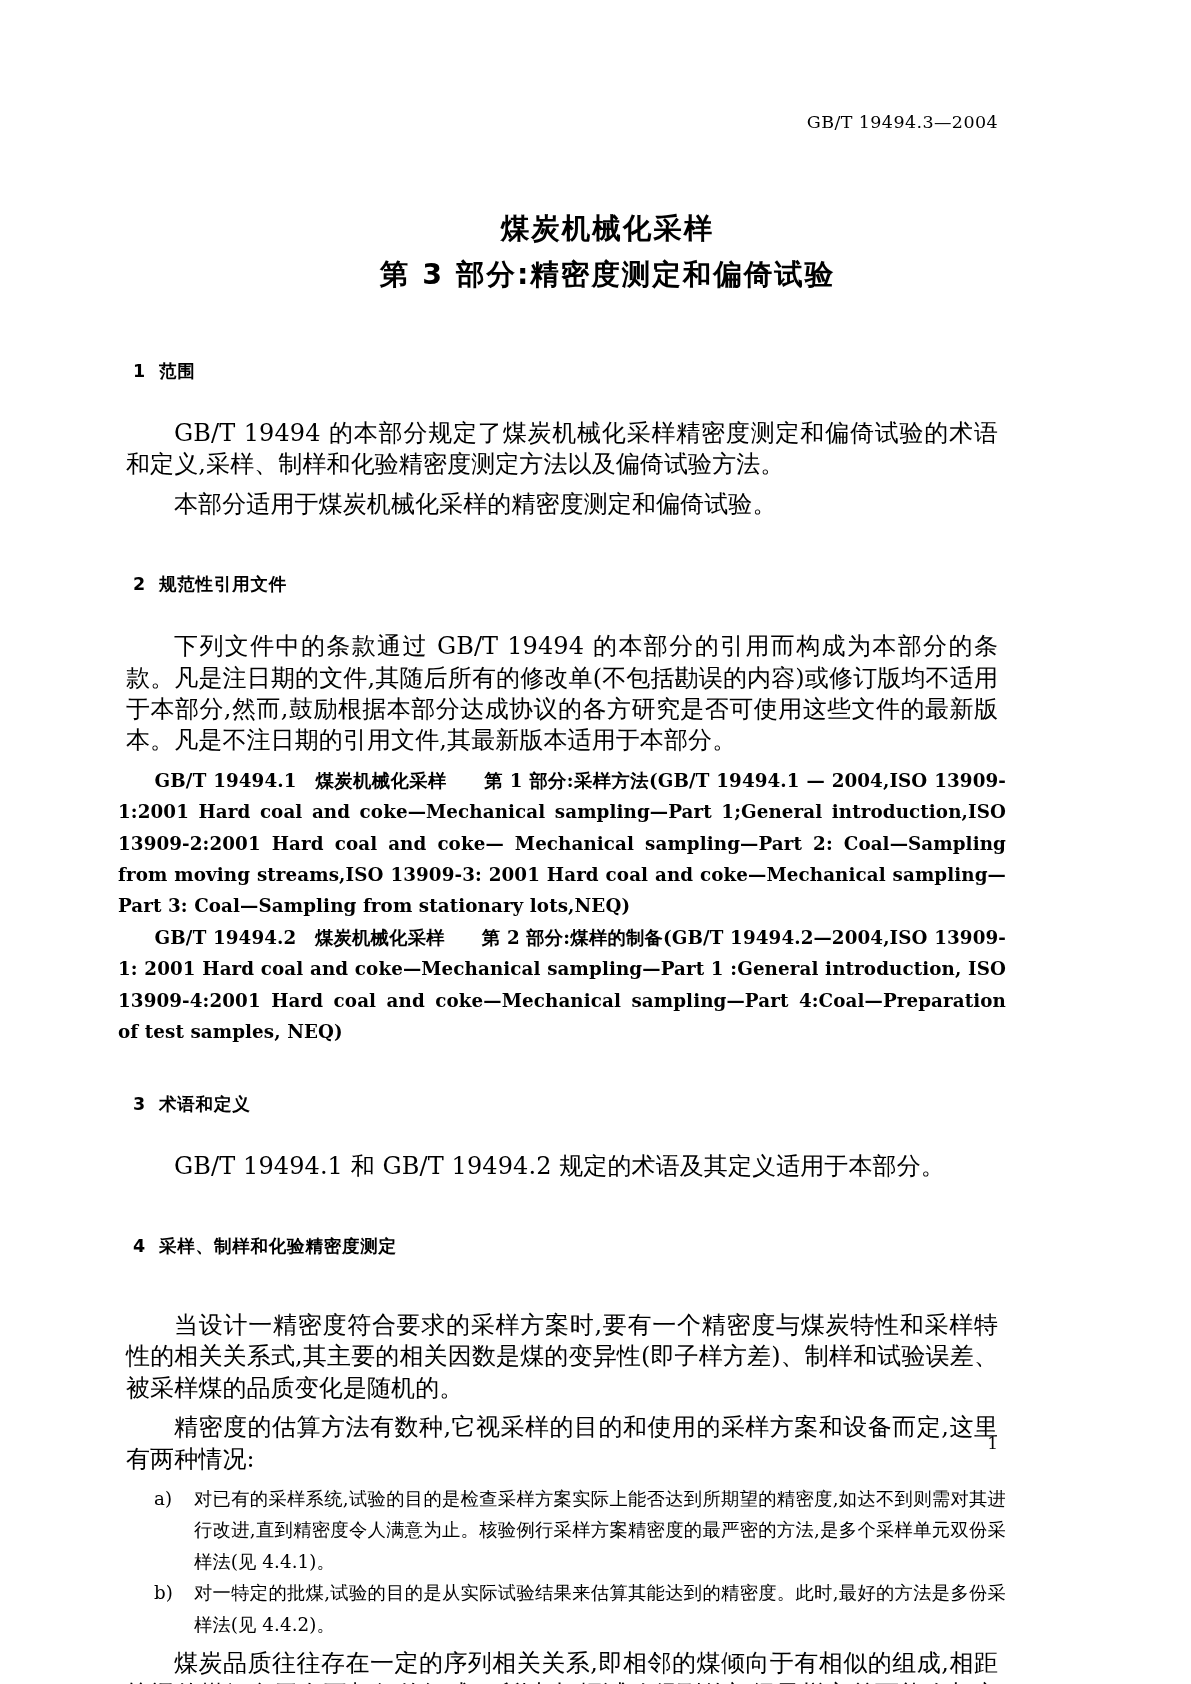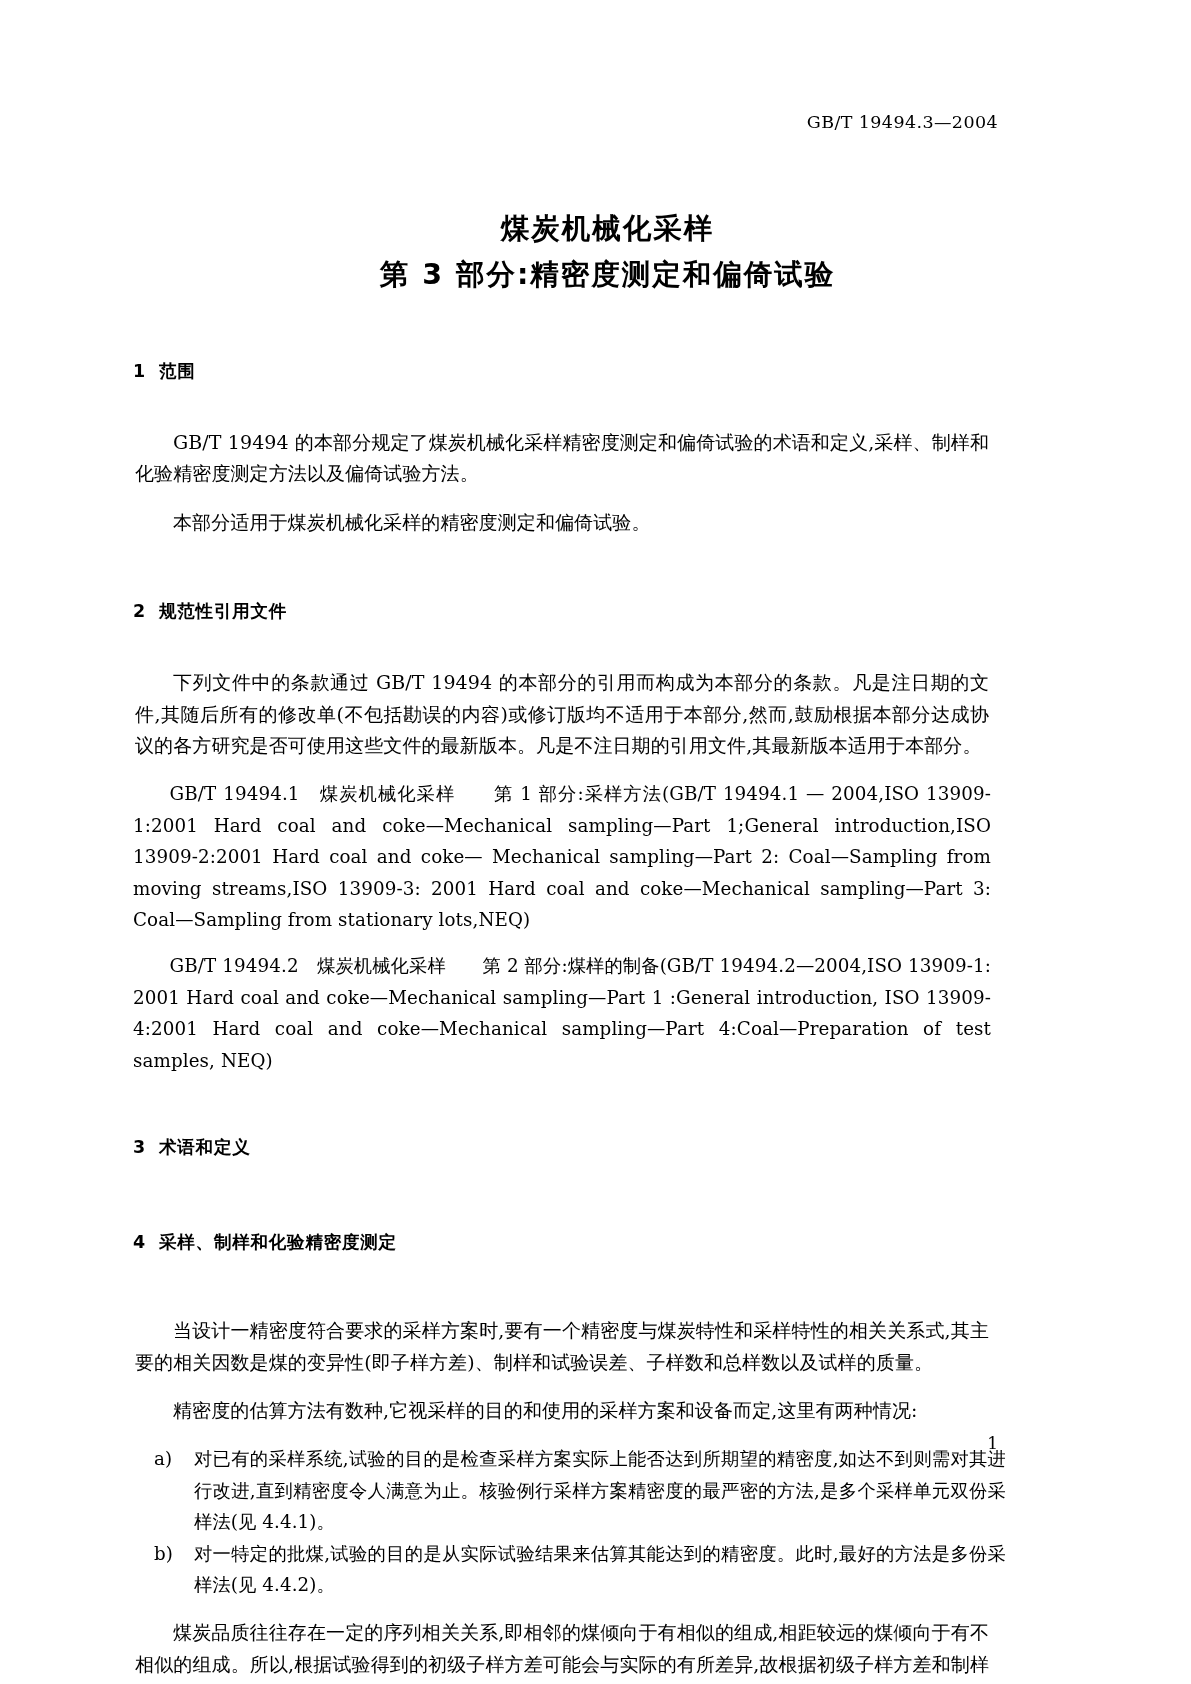--- a/index.html
+++ b/index.html
@@ -69,41 +69,42 @@
     margin: 15px;
     padding: 0;
     line-height: 24px;
   }
   .sec-num { margin-right: 13px; }
 
   .gap-before-sec { height: 29px; }
   .gap-after-sec  { height: 12px; }
 
   p.body {
-    margin: 17px;
-    padding: 0;
-    font-family: "DejaVu Serif", "Liberation Serif", serif;
-    font-size: 19px;
+    margin: 8px;
+    padding: 0;
+    font-family: "DejaVu Serif", "Liberation Serif", serif;
+    font-size: 24px;
     line-height: 31.4px;
     text-align: justify;
     text-justify: inter-ideograph;
     text-indent: 2em;
     letter-spacing: 0.1px;
   }
 
   
   p.ref {
-    margin: 15px;
+    margin: 0;
     padding: 0;
     font-family: "DejaVu Serif", "Liberation Serif", serif;
     font-size: 18.3px;
     line-height: 31.4px;
     text-align: justify;
     text-indent: 2em;
     letter-spacing: 0.1px;
+    font-weight: bold;
   }
 
   
   ul.alpha {
     list-style: none;
     margin: 0;
     padding: 0;
   }
   ul.alpha li {
     position: relative;
@@ -163,28 +164,29 @@
     <div class="gap-after-sec"></div>
     <p class="body">下列文件中的条款通过 GB/T 19494 的本部分的引用而构成为本部分的条款。凡是注日期的文件,其随后所有的修改单(不包括勘误的内容)或修订版均不适用于本部分,然而,鼓励根据本部分达成协议的各方研究是否可使用这些文件的最新版本。凡是不注日期的引用文件,其最新版本适用于本部分。</p>
     <p class="ref">GB/T 19494.1　煤炭机械化采样　　第 1 部分:采样方法(GB/T 19494.1 — 2004,ISO 13909-1:2001 Hard coal and coke—Mechanical sampling—Part 1;General introduction,ISO 13909-2:2001 Hard coal and coke— Mechanical sampling—Part 2: Coal—Sampling from moving streams,ISO 13909-3: 2001 Hard coal and coke—Mechanical sampling—Part 3: Coal—Sampling from stationary lots,NEQ)</p>
     <p class="ref">GB/T 19494.2　煤炭机械化采样　　第 2 部分:煤样的制备(GB/T 19494.2—2004,ISO 13909-1: 2001 Hard coal and coke—Mechanical sampling—Part 1 :General introduction, ISO 13909-4:2001 Hard coal and coke—Mechanical sampling—Part 4:Coal—Preparation of test samples, NEQ)</p>
 
     <div class="gap-before-sec"></div>
     <h2 class="sec">
       <span class="sec-num">3</span><span>术语和定义</span>
     </h2>
     <div class="gap-after-sec"></div>
+    <p class="body">GB/T 19494.1 和 GB/T 19494.2 规定的术语及其定义适用于本部分。</p>
 
     <div class="gap-before-sec"></div>
     <h2 class="sec">
       <span class="sec-num">4</span><span>采样、制样和化验精密度测定</span>
     </h2>
 
     <div class="gap-before-sec"></div>
-    <p class="body">当设计一精密度符合要求的采样方案时,要有一个精密度与煤炭特性和采样特性的相关关系式,其主要的相关因数是煤的变异性(即子样方差)、制样和试验误差、子样数和总样数以及试样的质量。</p>
+    <p class="body">当设计一精密度符合要求的采样方案时,要有一个精密度与煤炭特性和采样特性的相关关系式,其主要的相关因数是煤的变异性(即子样方差)、制样和试验误差、被采样煤的品质变化是随机的。</p>
     <p class="body">精密度的估算方法有数种,它视采样的目的和使用的采样方案和设备而定,这里有两种情况:</p>
 
     <ul class="alpha">
       <li>
         <span class="marker">a)</span>
         <span>对已有的采样系统,试验的目的是检查采样方案实际上能否达到所期望的精密度,如达不到则需对其进行改进,直到精密度令人满意为止。核验例行采样方案精密度的最严密的方法,是多个采样单元双份采样法(见 4.4.1)。</span>
       </li>
       <li>
         <span class="marker">b)</span>
         <span>对一特定的批煤,试验的目的是从实际试验结果来估算其能达到的精密度。此时,最好的方法是多份采样法(见 4.4.2)。</span>

